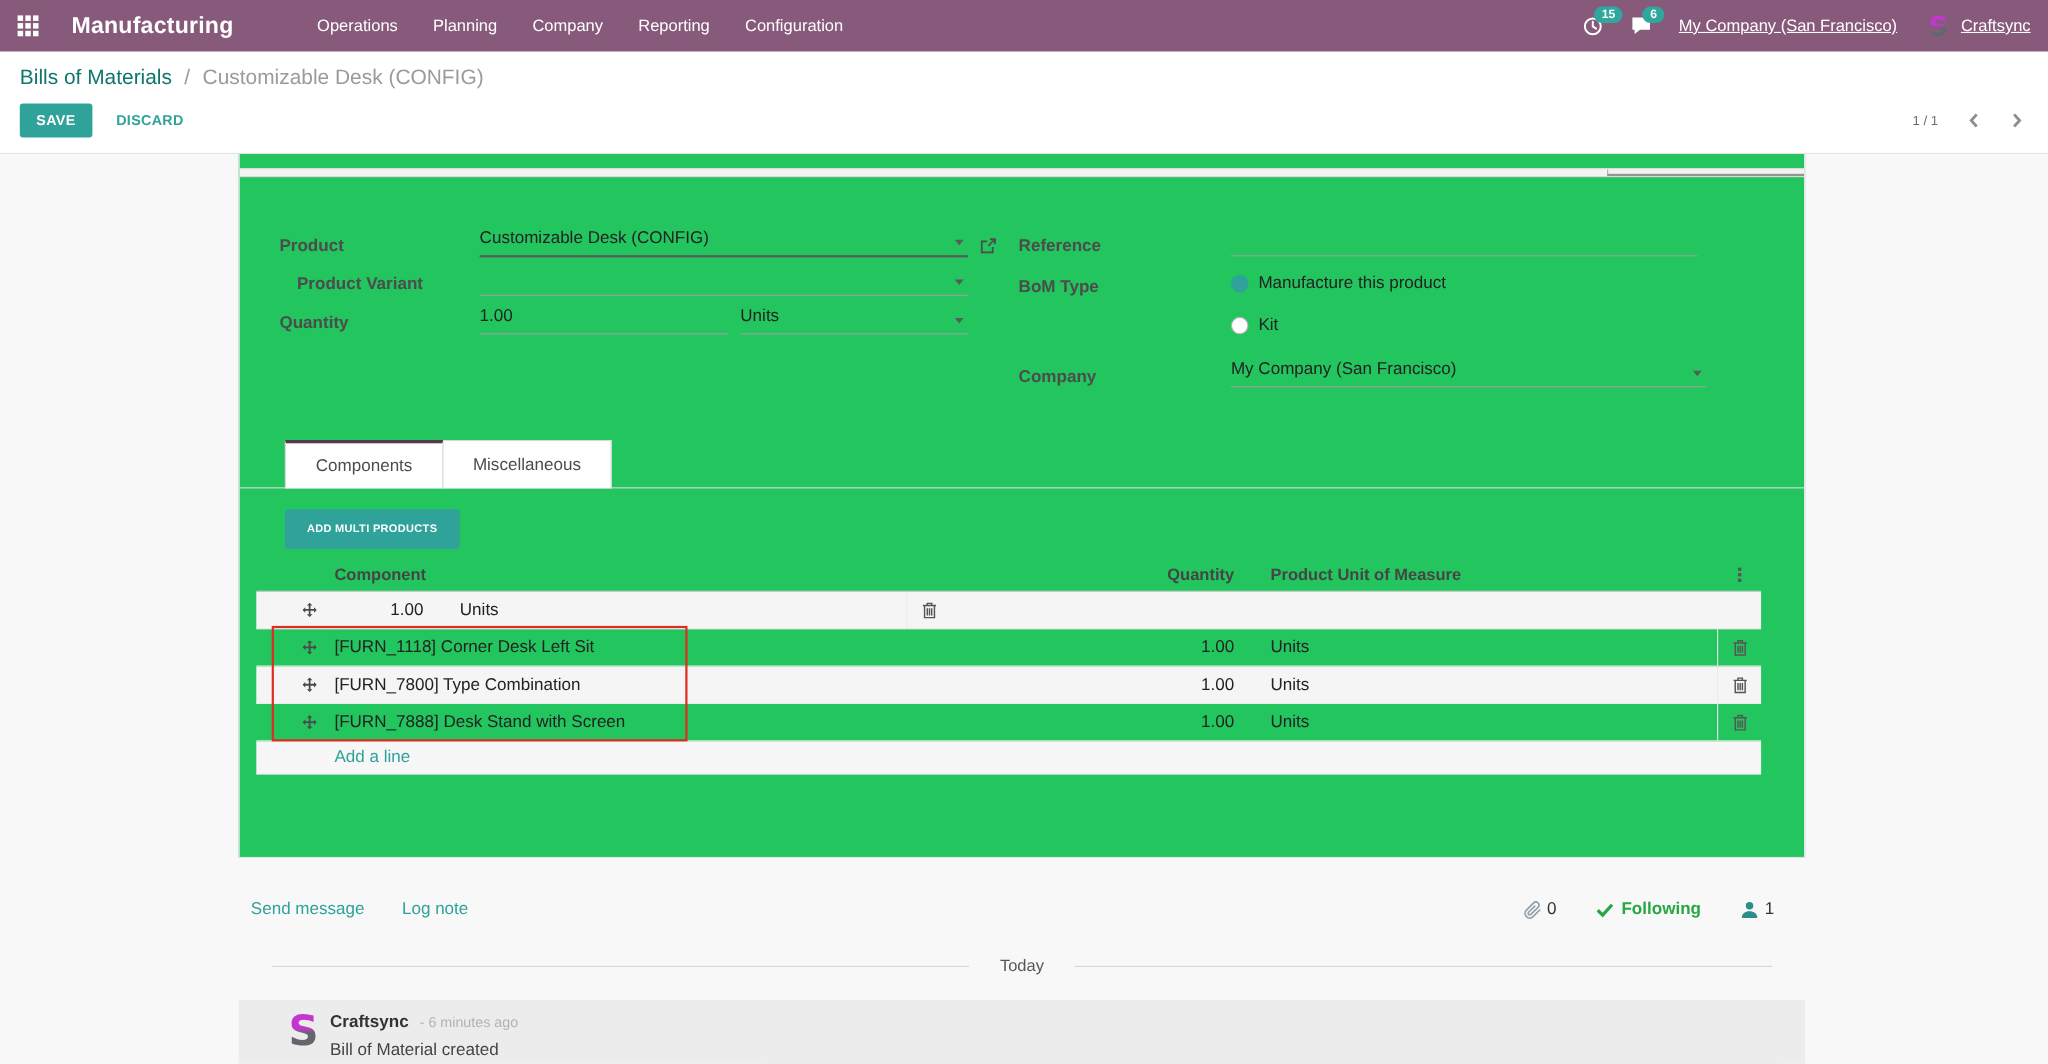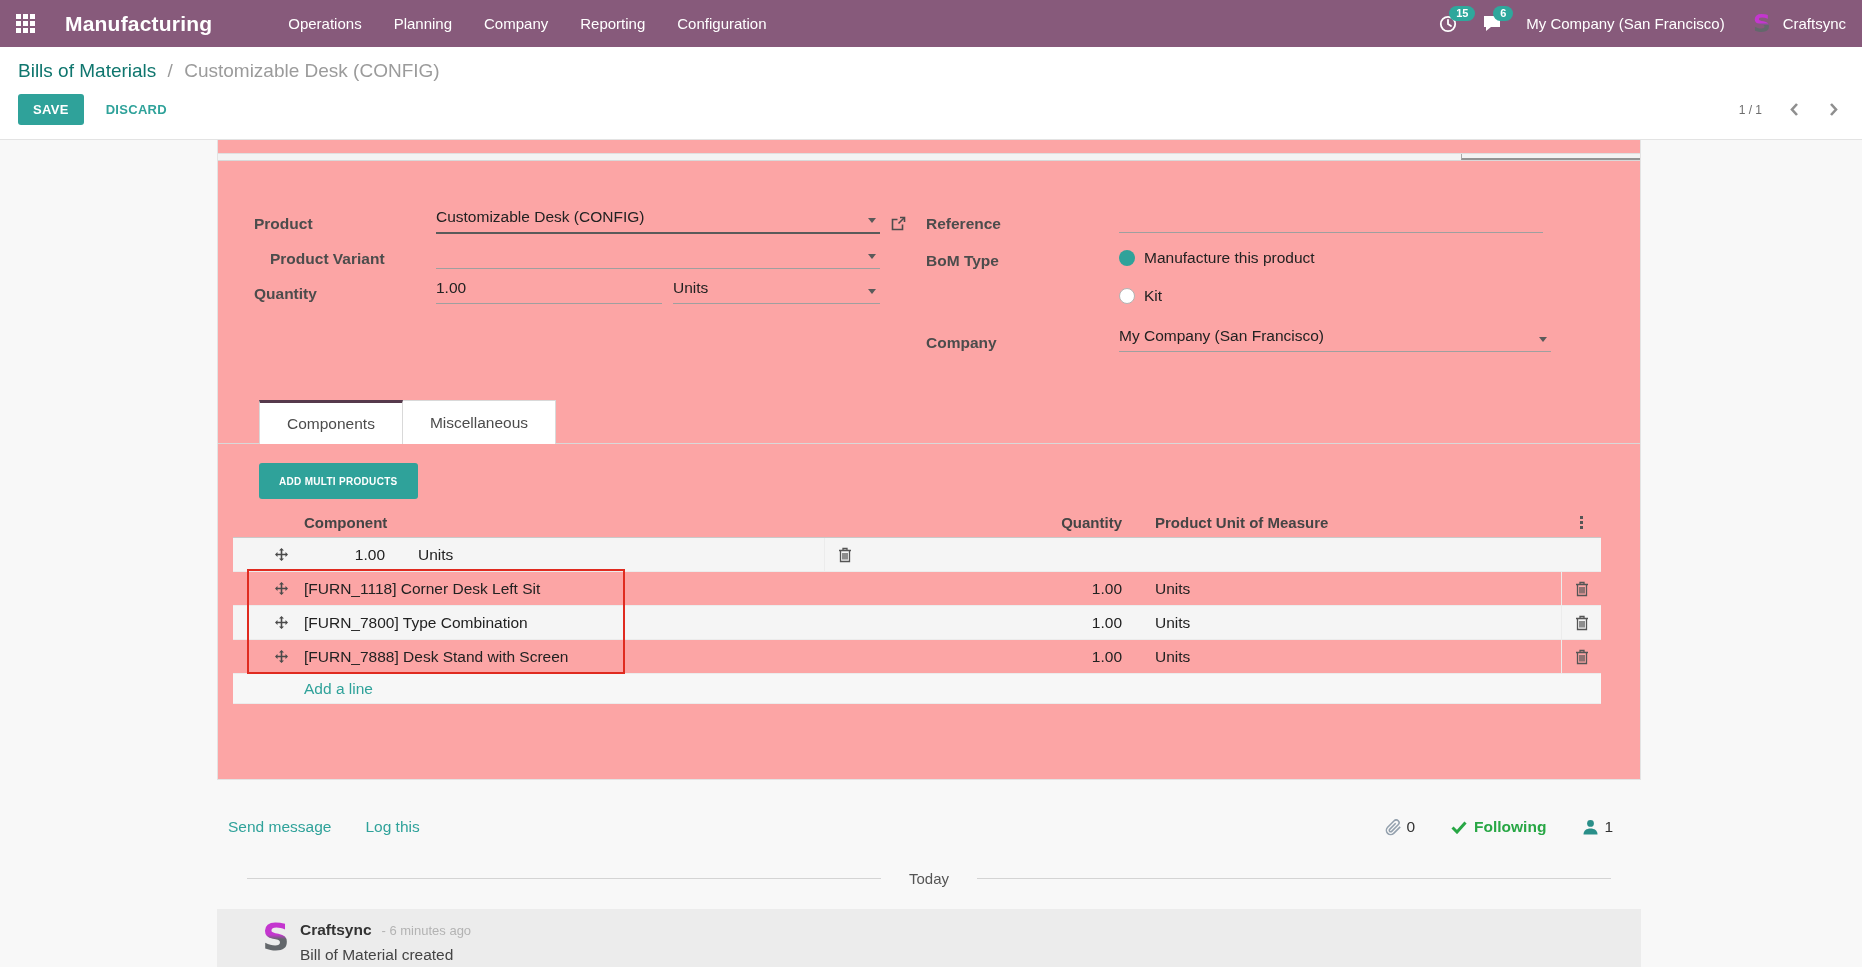--- a/index.html
+++ b/index.html
@@ -9,21 +9,21 @@
 
   
   .navbar { position:absolute; top:0; left:0; width:100%; height:47px;
     background:#875a7b; display:flex; align-items:center; color:#fff; padding:0 16px; }
   .apps-grid { width:19px; height:19px; display:grid; grid-template-columns:repeat(3,5px);
     grid-template-rows:repeat(3,5px); gap:2px; cursor:pointer; }
   .apps-grid span { background:#fff; width:5px; height:5px; }
   .brand { font-size:21px; font-weight:700; margin-left:30px; letter-spacing:.2px; }
   .nav-menu { display:flex; gap:32px; margin-left:76px; font-size:15px; }
   .nav-menu div { cursor:pointer; }
-  .nav-right { margin-left:auto; display:flex; align-items:center; gap:24px; font-size:15px; }
+  .nav-right { margin-left:auto; display:flex; align-items:center; gap:24px; font-size:15px;text-decoration:underline; }
   .icon-wrap { position:relative; width:20px; height:20px; cursor:pointer; }
   .badge { position:absolute; top:-8px; left:11px; background:#2fa79c; color:#fff;
     font-size:11px; font-weight:700; padding:2px 7px; border-radius:10px; line-height:1; }
   .user-chip { display:flex; align-items:center; gap:8px; cursor:pointer; }
 
   
   .control-panel { position:absolute; top:47px; left:0; width:100%; height:93px;
     background:#fff; border-bottom:1px solid #e3e3e3; padding:13px 18px 0 18px; }
   .breadcrumb { font-size:19px; }
   .bc-link { color:#0f766e; cursor:pointer; }
@@ -34,21 +34,21 @@
     padding:8px 15px; border-radius:3px; cursor:pointer; letter-spacing:.3px;
     font-family:"Liberation Sans",sans-serif; }
   .btn-discard { background:none; border:none; color:#2fa29a; font-size:13px; font-weight:700;
     margin-left:22px; cursor:pointer; letter-spacing:.3px; font-family:"Liberation Sans",sans-serif; }
   .pager { margin-left:auto; display:flex; align-items:center; gap:26px; color:#6d6d6d;
     font-size:12px; padding-right:4px; }
   .pager button { background:none; border:none; cursor:pointer; padding:0; line-height:0; }
 
   
   .content { position:absolute; top:140px; left:0; width:100%; height:827px; background:#f8f8f8; }
-  .sheet { position:absolute; left:217px; top:0; width:1424px; height:640px; background:#fca5a5;
+  .sheet { position:absolute; left:217px; top:0; width:1424px; height:640px; background:#22c55e;
     border:1px solid #e3e3e3; border-top:none; }
   .sheet-topstrip { position:absolute; top:13px; left:0; width:100%; height:8px;
     background:#f3f3f3; border-top:1px solid #e0e0e0; border-bottom:1px solid #d9d9d9; }
   .sheet-topstrip .dark-seg { position:absolute; right:0; top:0; width:179px; height:100%;
     border-bottom:2px solid #949494; border-left:1px solid #aaa; }
 
   .lbl { position:absolute; font-size:15.5px; font-weight:700; color:#4c4c4c; }
   .field { position:absolute; display:flex; align-items:flex-end; padding-bottom:5px;
     font-size:15.5px; color:#222; }
   .field .txt { flex:1; min-height:19px; }
@@ -355,21 +355,21 @@
           <div class="addline">Add a line</div>
         </div>
       </div>
 
       <div class="hl-box"></div>
     </div>
 
     <div class="chatter">
       <div class="chat-top">
         <button class="chat-btn">Send message</button>
-        <button class="chat-btn">Log this</button>
+        <button class="chat-btn">Log note</button>
         <div class="chat-right">
           <div class="attach">
             <svg width="17" height="17" viewBox="0 0 24 24">
               <path d="M21.44 11.05l-9.19 9.19a6 6 0 0 1-8.49-8.49l9.19-9.19a4 4 0 0 1 5.66 5.66l-9.2 9.19a2 2 0 0 1-2.83-2.83l8.49-8.48" fill="none" stroke="#93a0ad" stroke-width="2.2"></path>
             </svg>
             <span>0</span>
           </div>
           <div class="following">
             <svg width="16" height="13" viewBox="0 0 16 13">
               <polyline points="1.5,6.5 6,11 14.5,1.5" fill="none" stroke="#28a745" stroke-width="3"></polyline>

